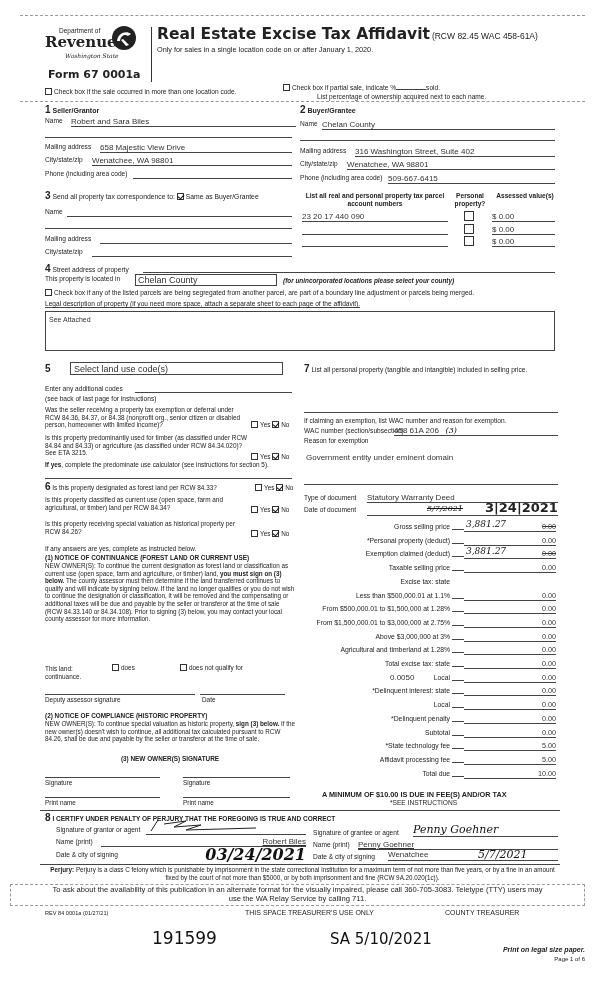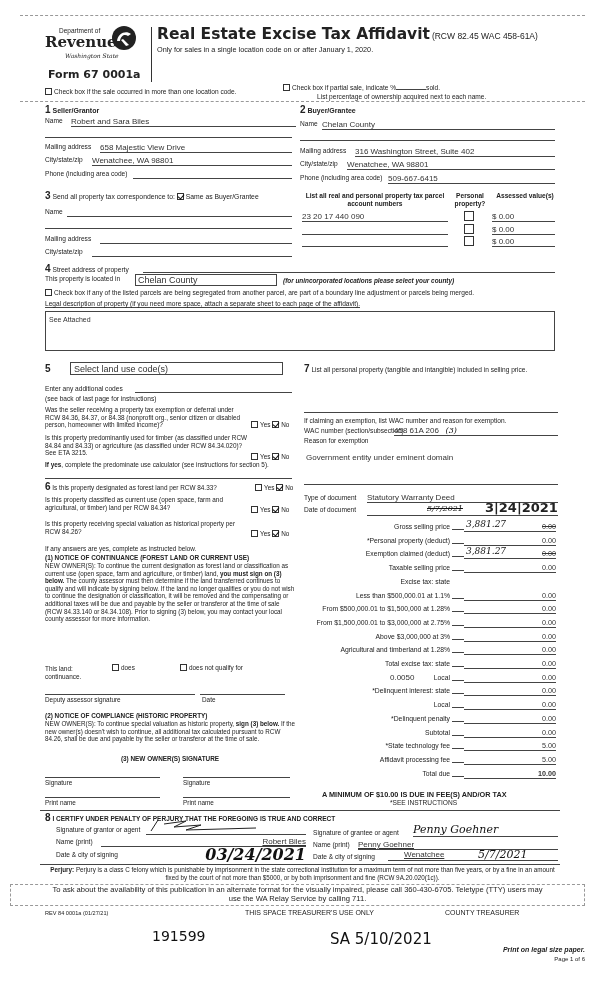--- a/index.html
+++ b/index.html
@@ -311,21 +311,21 @@
     <div class="abs" style="left: 452px; top: 734.5px; width: 12px; border-bottom: 1px solid rgb(68, 68, 68);"></div>
     <div class="val" style="top: 727.5px; pointer-events: auto;"><span>0.00</span></div>
     <div class="rl" style="top: 742.2px; right: 150px;">*State technology fee</div>
     <div class="abs" style="left: 452px; top: 748.2px; width: 12px; border-bottom: 1px solid rgb(68, 68, 68);"></div>
     <div class="val" style="top: 741.2px; pointer-events: auto;"><span>5.00</span></div>
     <div class="rl" style="top: 755.9px; right: 150px;">Affidavit processing fee</div>
     <div class="abs" style="left: 452px; top: 761.9px; width: 12px; border-bottom: 1px solid rgb(68, 68, 68);"></div>
     <div class="val" style="top: 754.9px; pointer-events: auto;"><span>5.00</span></div>
     <div class="rl" style="top: 769.6px; right: 150px;">Total due</div>
     <div class="abs" style="left: 452px; top: 775.6px; width: 12px; border-bottom: 1px solid rgb(68, 68, 68);"></div>
-    <div class="val" style="top: 768.6px; pointer-events: auto; font-weight: bold;"><span>10.00</span></div>
+    <div class="val" style="top: 768.6px; pointer-events: auto;"><span>10.00</span></div>
   </div>
 
 <div class="abs bold" style="left:322px;top:790px;font-size:7.3px;white-space:nowrap;">A MINIMUM OF $10.00 IS DUE IN FEE(S) AND/OR TAX</div>
 <div class="abs" style="left:390px;top:799px;font-size:6.6px;">*SEE INSTRUCTIONS</div>
 
 <div class="abs line" style="left:40px;top:810px;width:520px;"></div>
 <div class="abs" style="left:45px;top:812px;white-space:nowrap;font-size:6.5px;">
   <span class="sec-num">8</span>
   <span class="bold">I CERTIFY UNDER PENALTY OF PERJURY THAT THE FOREGOING IS TRUE AND CORRECT</span>
 </div>
@@ -350,31 +350,31 @@
   <span>Signature of grantee or agent</span>
   <span class="abs line hand" style="left:100px;top:-6px;width:145px;font-size:11px;">Penny Goehner</span>
 </div>
 <div class="abs" style="left:313px;top:841px;width:245px;font-size:6.6px;">
   <span>Name (print)</span>
   <span class="abs line fill" style="left:45px;top:-1px;width:200px;text-decoration:underline;">Penny Goehner</span>
 </div>
 <div class="abs" style="left:313px;top:853px;width:245px;font-size:6.6px;">
   <span>Date &amp; city of signing</span>
   <span class="abs line" style="left:75px;top:-3px;width:170px;height:11px;">
-    <span class="fill" style="text-decoration:underline;margin-left:16px;">Wenatchee</span>
+    <span class="fill" style="">Wenatchee</span>
     <span class="abs hand" style="left:90px;top:-2px;font-size:11px;">5/7/2021</span>
   </span>
 </div>
 
 <div class="abs line" style="left:40px;top:864px;width:520px;"></div>
 <div class="abs" style="left:45px;top:866px;width:515px;font-size:6.3px;line-height:7.5px;text-align:center;">
   <span class="bold">Perjury:</span>
   <span>Perjury is a class C felony which is punishable by imprisonment in the state correctional institution for a maximum term of not more than five years, or by a fine in an amount fixed by the court of not more than $5000, or by both imprisonment and fine (RCW 9A.20.020(1c)).</span>
 </div>
 
-<div class="abs" style="left:10px;top:884px;width:575px;height:22px;border:1px dashed #999;font-size:7.6px;line-height:9px;text-align:center;padding:0 40px;">To ask about the availability of this publication in an alternate format for the visually impaired, please call 360-430-6705. Teletype (TTY) users may use the WA Relay Service by calling 711.</div>
+<div class="abs" style="left:10px;top:884px;width:575px;height:22px;border:1px dashed #999;font-size:7.6px;line-height:9px;text-align:center;padding:0 40px;">To ask about the availability of this publication in an alternate format for the visually impaired, please call 360-705-3083. Teletype (TTY) users may use the WA Relay Service by calling 711.</div>
 <div class="abs" style="left:45px;top:910px;font-size:5.6px;">REV 84 0001a (01/27/21)</div>
 <div class="abs" style="left:245px;top:909px;font-size:7px;">THIS SPACE TREASURER'S USE ONLY</div>
 <div class="abs" style="left:445px;top:909px;font-size:7px;">COUNTY TREASURER</div>
-<div class="abs" style="left:152px;top:928px;font-size:14px;font-family:'DejaVu Sans',sans-serif;color:#111;text-align:center;">191599</div>
+<div class="abs" style="left:152px;top:928px;font-size:17px;font-family:'DejaVu Sans',sans-serif;color:#111;text-align:center;">191599</div>
 <div class="abs" style="left:330px;top:930px;font-size:15px;font-family:'DejaVu Sans',sans-serif;color:#111;">SA 5/10/2021</div>
 <div class="abs bold ital" style="right:15px;top:946px;font-size:7px;">Print on legal size paper.</div>
 <div class="abs" style="right:15px;top:956px;font-size:6px;">Page 1 of 6</div>
 
 </body></html>

